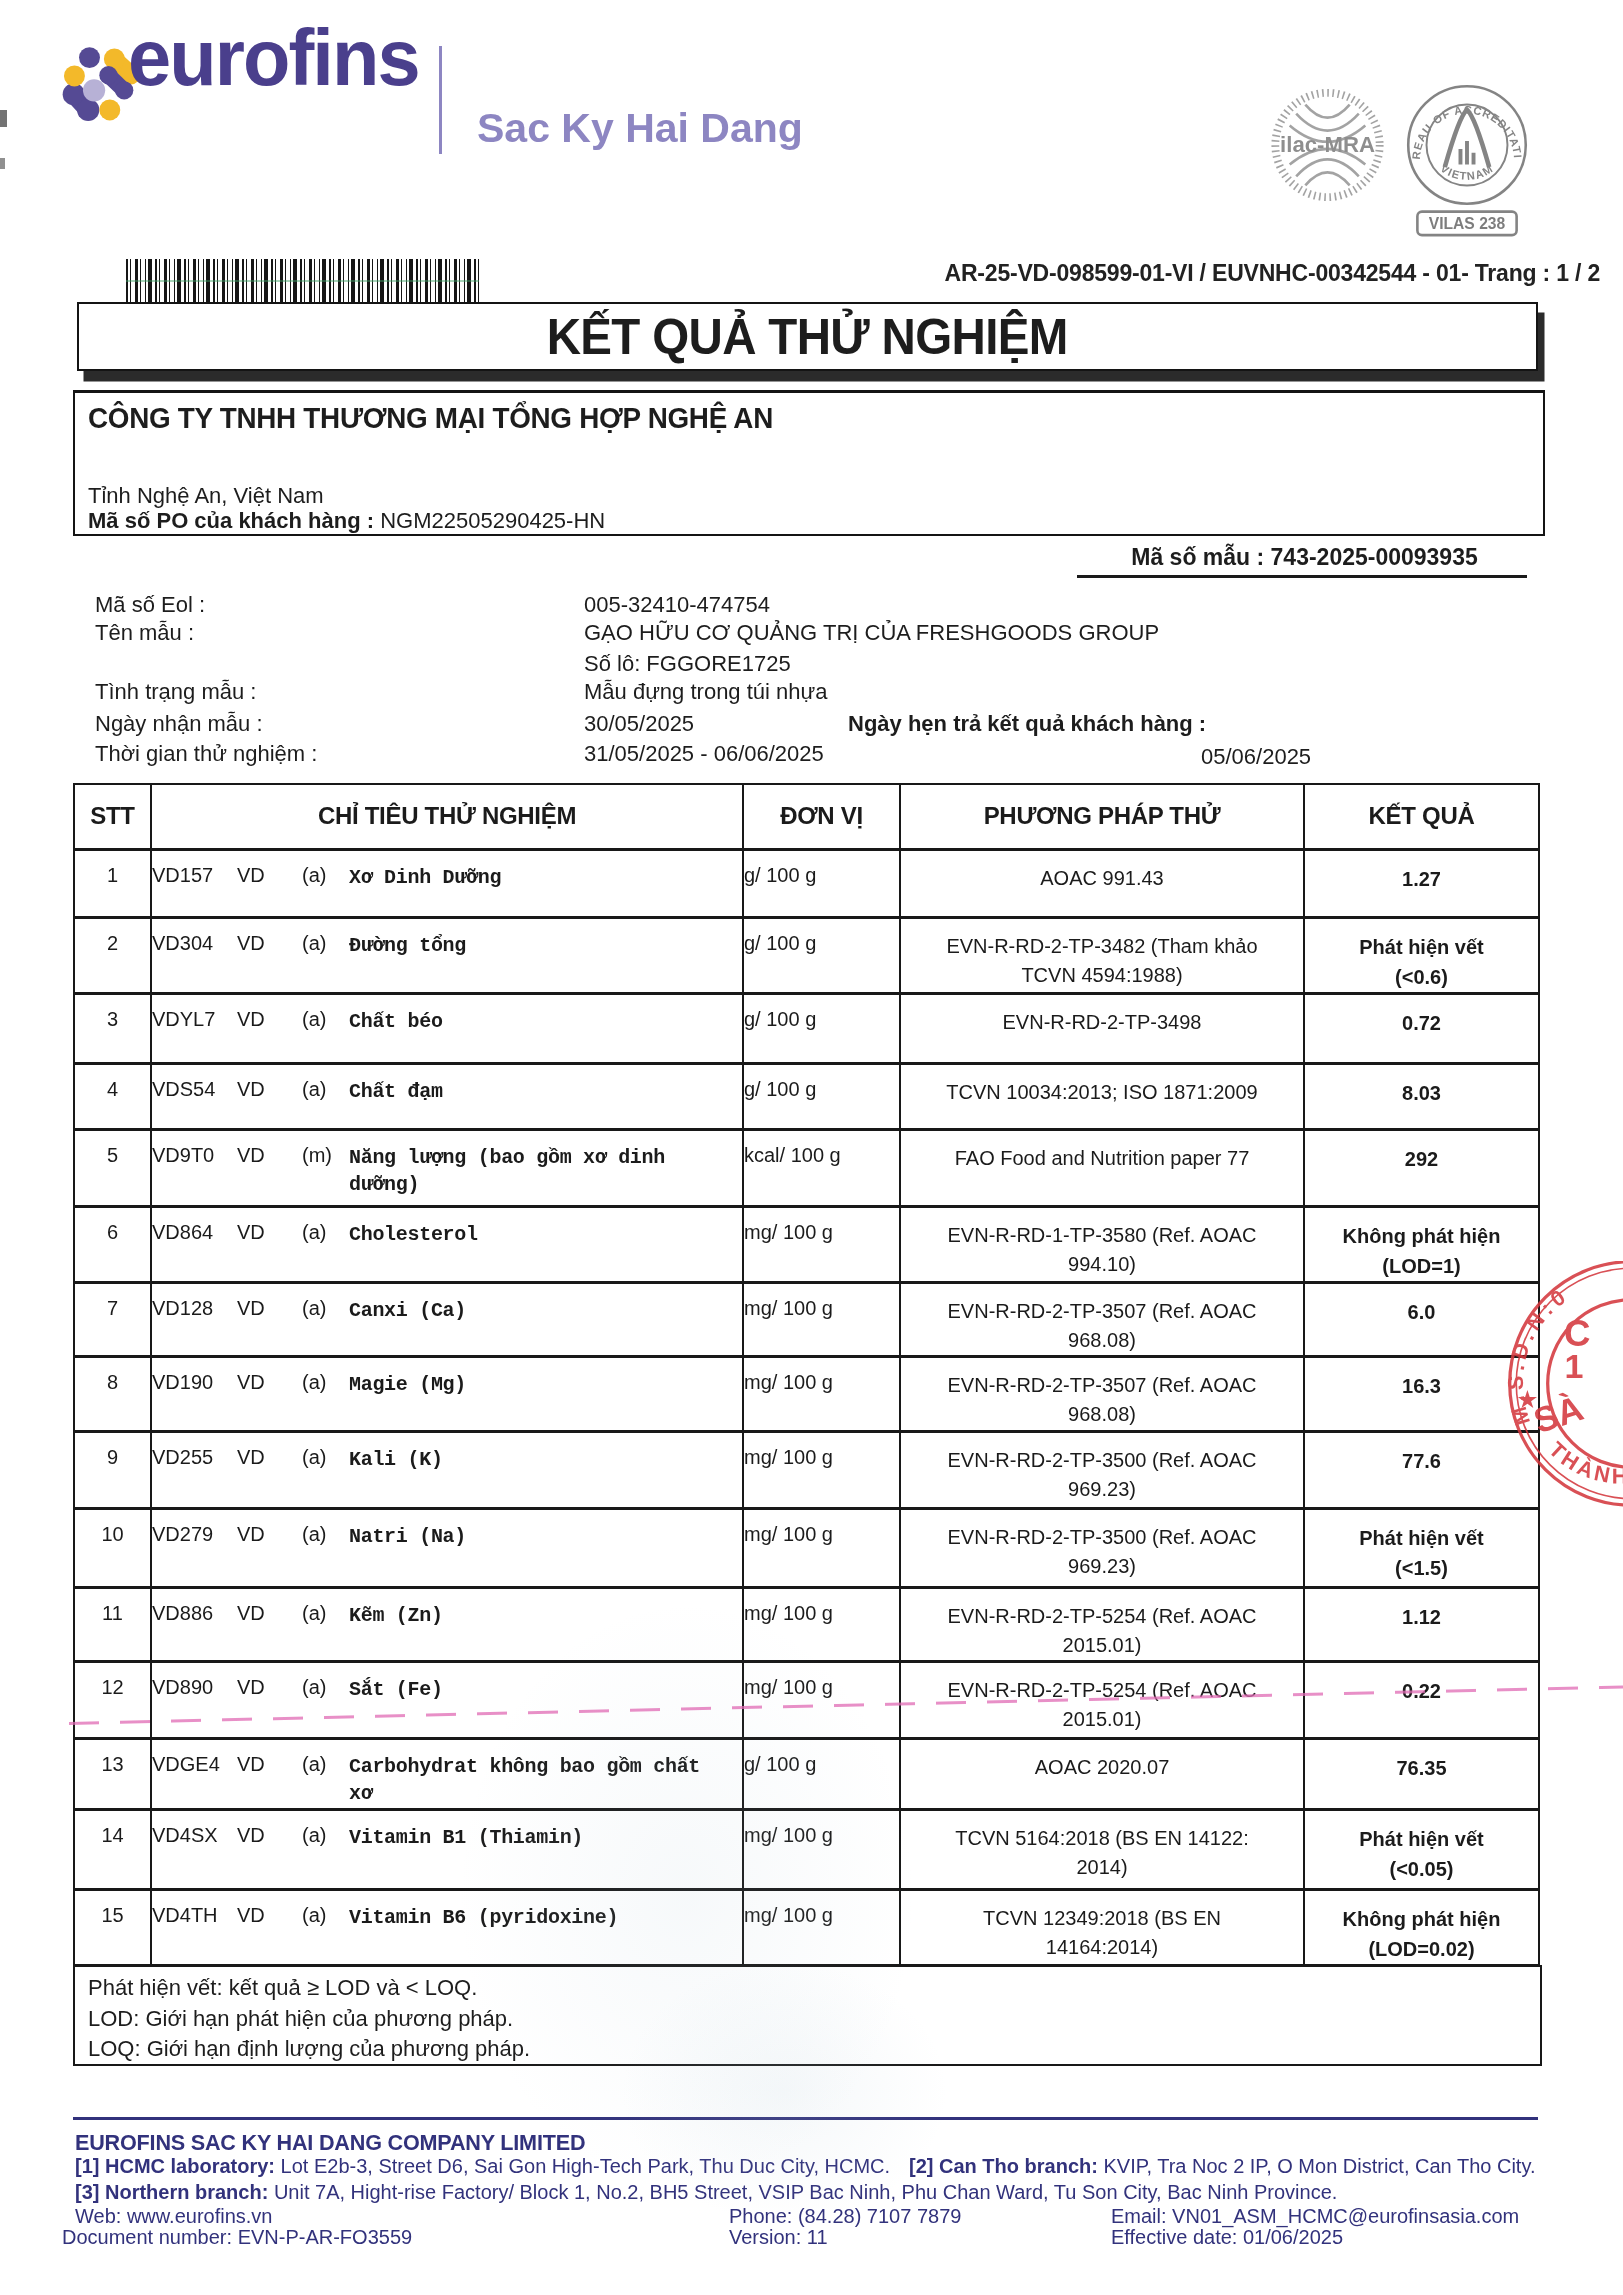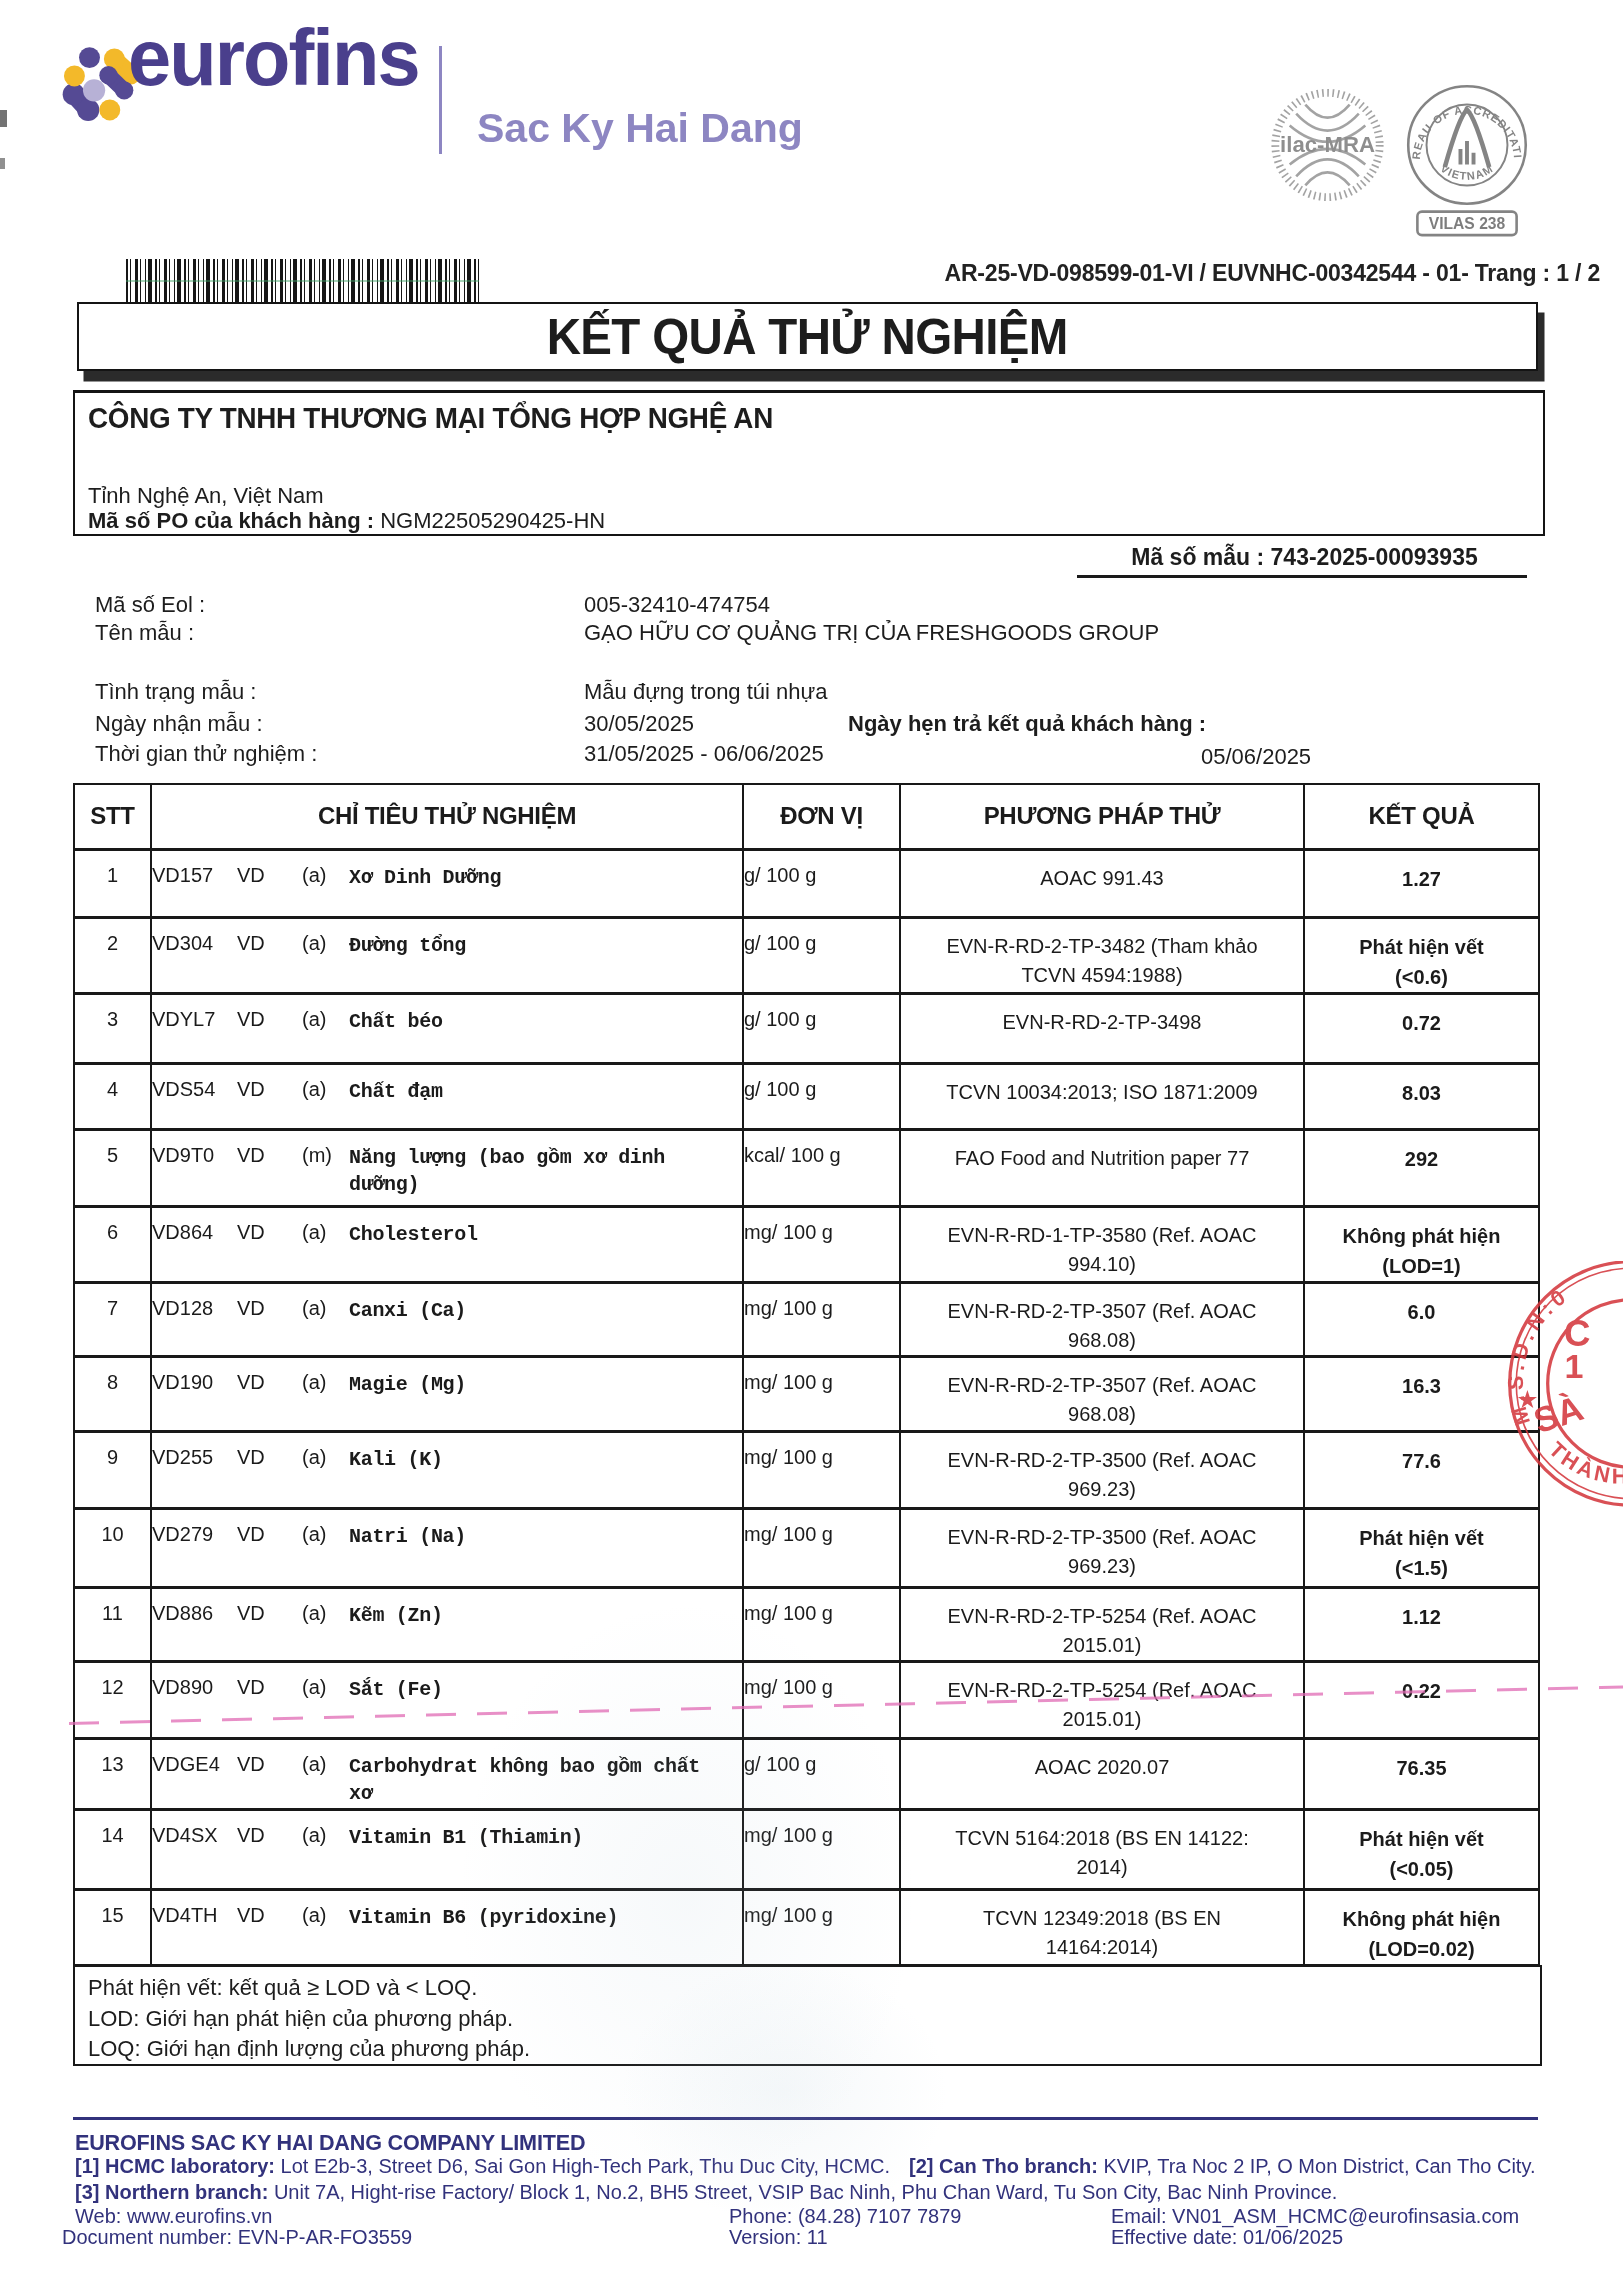--- a/index.html
+++ b/index.html
@@ -173,20 +173,21 @@
     <div class="cust-name">CÔNG TY TNHH THƯƠNG MẠI TỔNG HỢP NGHỆ AN</div>
     <div class="cust-a2">Tỉnh Nghệ An, Việt Nam</div>
     <div class="cust-po"><span class="b">Mã số PO của khách hàng :</span><span> NGM22505290425-HN</span></div>
   </div>
 
   <div class="sample-code">Mã số mẫu : 743-2025-00093935</div>
   <div class="sample-code-rule"></div>
 
   <div class="s-row" style="top:592px"><span class="lbl">Mã số Eol :</span><span class="val">005-32410-474754</span></div>
   <div class="s-row" style="top:620px"><span class="lbl">Tên mẫu :</span><span class="val">GẠO HỮU CƠ QUẢNG TRỊ CỦA FRESHGOODS GROUP</span></div>
+  <div class="s-row" style="top:651px"><span class="lbl"></span><span class="val">Số lô: FGGORE1725</span></div>
   <div class="s-row" style="top:679px"><span class="lbl">Tình trạng mẫu :</span><span class="val">Mẫu đựng trong túi nhựa</span></div>
   <div class="s-row" style="top:711px"><span class="lbl">Ngày nhận mẫu :</span><span class="val">30/05/2025</span><span class="xlbl">Ngày hẹn trả kết quả khách hàng :</span><span class="xval">05/06/2025</span></div>
   <div class="s-row" style="top:741px"><span class="lbl">Thời gian thử nghiệm :</span><span class="val">31/05/2025 - 06/06/2025</span></div>
 
   <table class="results">
     <colgroup>
         <col style="width:77px">
         <col style="width:592px">
         <col style="width:157px">
         <col style="width:404px">

